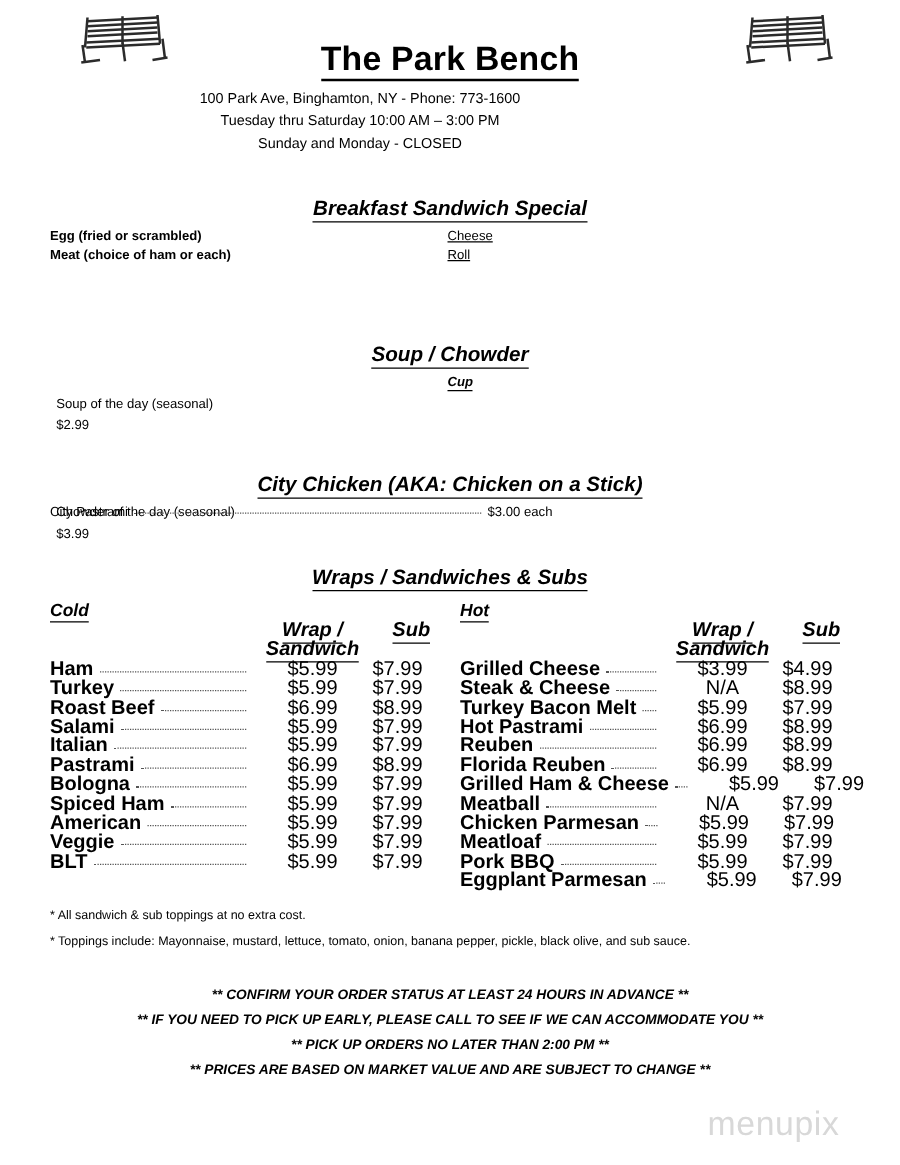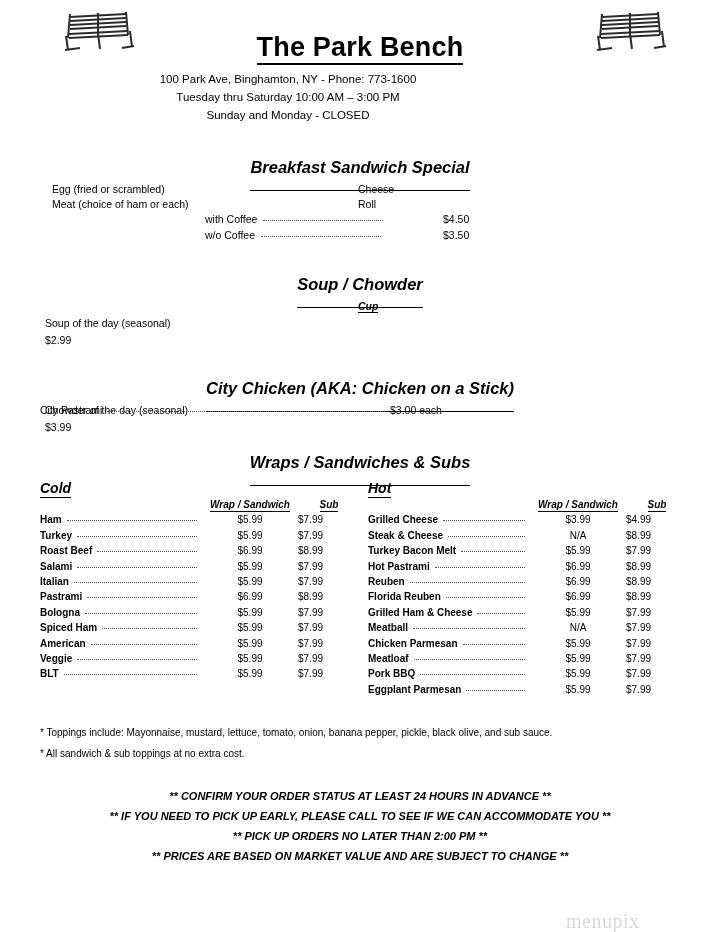--- a/index.html
+++ b/index.html
@@ -62,43 +62,44 @@
     position: absolute;
     width: 720px;
     left: 0;
     text-align: center;
     font-size: 16.5px;
     font-weight: bold;
     font-style: italic;
   }
   .section-heading span {
     border-bottom: 1.8px solid #000;
-    padding-bottom: 14px;
+    padding-bottom: 1px;
   }
 
   
   .txt {
     position: absolute;
     font-size: 10.5px;
     line-height: 15px;
     white-space: nowrap;
   }
 
   
   #breakfast-left {
     top: 182px;
-    left: 52px;
+    left: 40px;
+    font-weight: bold;
   }
   #breakfast-left div { line-height: 15px; }
 
   #breakfast-right {
     top: 182px;
     left: 358px;
   }
-  #breakfast-right div { line-height: 15px; }
+  #breakfast-right div { line-height: 15px; text-decoration: underline; }
 
   .coffee-rows {
     position: absolute;
     top: 211px;
     left: 205px;
     width: 290px;
     font-size: 10.5px;
   }
   .coffee-row {
     display: flex;
@@ -184,21 +185,21 @@
     font-size: 14px;
     font-weight: bold;
     font-style: italic;
   }
   .col-title span { border-bottom: 1.6px solid #000; padding-bottom: 1px; }
   #cold-title { top: 480px; left: 40px; }
   #hot-title  { top: 480px; left: 368px; }
 
   .price-table {
     position: absolute;
-    font-size: 10px;
+    font-size: 16px;
   }
   #cold-table { top: 497px; left: 40px;  width: 320px; }
   #hot-table  { top: 497px; left: 368px; width: 320px; }
 
   .ph-row {
     display: flex;
     align-items: baseline;
     line-height: 15.4px;
     font-weight: bold;
     font-style: italic;
@@ -250,25 +251,24 @@
     font-weight: bold;
     font-style: italic;
     line-height: 20px;
   }
 
   
   .watermark {
     position: absolute;
     top: 884px;
     left: 566px;
-    font-size: 20px;
+    font-size: 27px;
     color: #d8d8d8;
     letter-spacing: 0.5px;
-    font-family: Liberation Serif, serif;
-    margin-top: 26px;
+    font-family: Liberation Sans, sans-serif;
   }
 </style>
 </head>
 <body>
 
 <div class="page">
 
   <svg class="bench left" viewBox="0 0 78 46">
     <g fill="none" stroke="#2b2b2b" stroke-width="2">
       <line x1="10" y1="9" x2="66" y2="6"></line>
@@ -324,32 +324,20 @@
   <div class="txt" id="breakfast-left">
     <div>Egg (fried or scrambled)</div>
     <div>Meat (choice of ham or each)</div>
   </div>
 
   <div class="txt" id="breakfast-right">
     <div>Cheese</div>
     <div>Roll</div>
   </div>
 
-  <div class="coffee-rows">
-    <div class="coffee-row">
-      <span class="label">with Coffee</span>
-      <span class="dots"></span>
-      <span class="price">$4.50</span>
-    </div>
-    <div class="coffee-row">
-      <span class="label">w/o Coffee</span>
-      <span class="dots"></span>
-      <span class="price">$3.50</span>
-    </div>
-  </div>
 
   <div class="section-heading" style="top:275px;">
     <span>Soup / Chowder</span>
   </div>
 
   <div class="cup-header">
     <span>Cup</span>
   </div>
 
   <div class="soup-rows">
@@ -536,22 +524,22 @@
       </div>
     <div class="p-row">
         <span class="name">Eggplant Parmesan</span>
         <span class="dots"></span>
         <span class="c1">$5.99</span>
         <span class="c2">$7.99</span>
       </div>
   </div>
 
   <div class="footnotes">
+    <div>* All sandwich &amp; sub toppings at no extra cost.</div>
     <div>* Toppings include: Mayonnaise, mustard, lettuce, tomato, onion, banana pepper, pickle, black olive, and sub sauce.</div>
-    <div>* All sandwich &amp; sub toppings at no extra cost.</div>
   </div>
 
   <div class="notices">
     <div>** CONFIRM YOUR ORDER STATUS AT LEAST 24 HOURS IN ADVANCE **</div>
     <div>** IF YOU NEED TO PICK UP EARLY, PLEASE CALL TO SEE IF WE CAN ACCOMMODATE YOU **</div>
     <div>** PICK UP ORDERS NO LATER THAN 2:00 PM **</div>
     <div>** PRICES ARE BASED ON MARKET VALUE AND ARE SUBJECT TO CHANGE **</div>
   </div>
 
   <div class="watermark">menupix</div>

